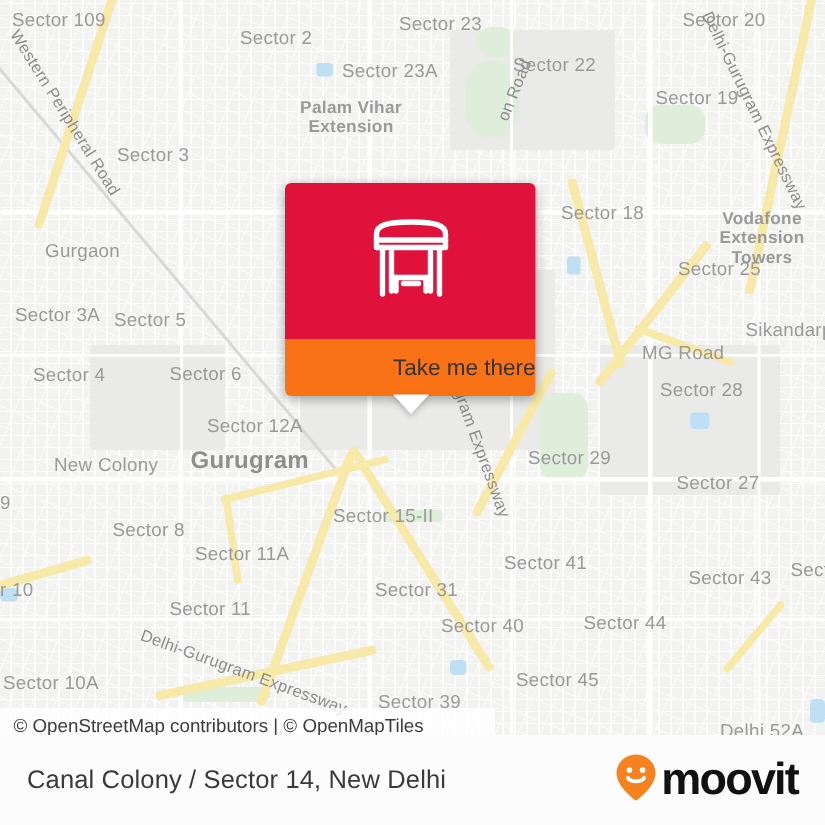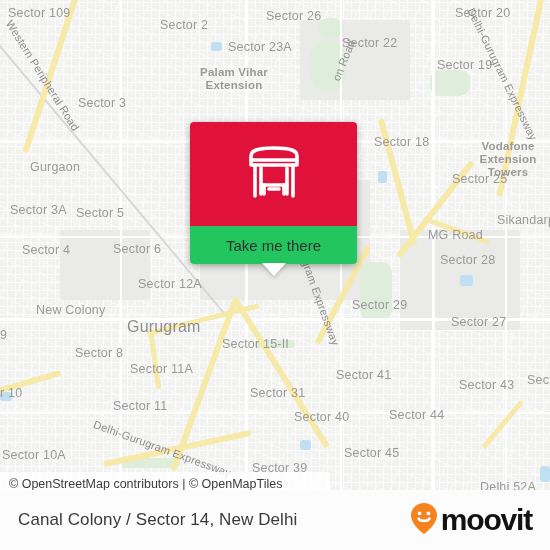--- a/index.html
+++ b/index.html
@@ -36,22 +36,22 @@
   .lbl.big{font-size:16px;color:#8e8e8e;}
   .lbl.mid{font-size:12.5px;}
   .lbl.road-lbl{color:#8d8d8d;font-size:11px;}
   .lbl.two{line-height:13px;white-space:normal;text-align:center;font-weight:bold;}
 
   
   #card{position:absolute;left:190px;top:122px;width:167px;height:142px;
         border-radius:4px;overflow:visible;
         box-shadow:0 2px 7px rgba(0,0,0,.33);}
   #card-top{height:104px;border-radius:4px 4px 0 0;display:flex;align-items:center;justify-content:center;}
-  #card-foot{height:38px;background:#22c55e;border-radius:0 0 4px 4px;
-             display:flex;align-items:center;justify-content:center;}
+  #card-foot{height:38px;background:#f97316;border-radius:0 0 4px 4px;
+             display:flex;align-items:center;justify-content:flex-end;}
   #card-foot span{font-size:15px;color:#333;}
   #card-tail{position:absolute;left:50%;bottom:-12px;transform:translateX(-50%);
              width:0;height:0;border-left:12px solid transparent;border-right:12px solid transparent;
              border-top:13px solid #fff;filter:drop-shadow(0 2px 2px rgba(0,0,0,.2));}
 
   
   #attrib{position:absolute;left:0;top:472px;width:330px;height:24px;
           background:rgba(255,255,255,.82);display:flex;align-items:center;}
   #attrib span{font-size:12.5px;color:#3c3c3c;padding-left:9px;}
 
@@ -114,40 +114,40 @@
     <div class="road y" style="left:250px;top:430px;width:6px;height:150px;transform:rotate(78deg);transform-origin:top left;"></div>
     <div class="road y" style="left:60px;top:370px;width:6px;height:130px;transform:rotate(74deg);transform-origin:top left;"></div>
     <div class="road y" style="left:148px;top:330px;width:5px;height:60px;transform:rotate(-8deg);transform-origin:top left;"></div>
     <div class="road y" style="left:148px;top:336px;width:5px;height:115px;transform:rotate(-104deg);transform-origin:top left;"></div>
     <div class="road y" style="left:490px;top:240px;width:5px;height:70px;transform:rotate(110deg);transform-origin:top left;"></div>
     <div class="road y" style="left:520px;top:400px;width:5px;height:60px;transform:rotate(40deg);transform-origin:top left;"></div>
 
     <div id="place-labels">
         <div class="lbl mid" style="left: 8px; top: 6px;">Sector 109</div>
         <div class="lbl mid" style="left: 160px; top: 18px;">Sector 2</div>
-        <div class="lbl mid" style="left: 266px; top: 9px;">Sector 26</div>
+        <div class="lbl mid" style="left: 266px; top: 9px;">Sector 23</div>
         <div class="lbl mid" style="left: 455px; top: 6px;">Sector 20</div>
         <div class="lbl mid" style="left: 342px; top: 36px;">Sector 22</div>
         <div class="lbl mid" style="left: 228px; top: 40px;">Sector 23A</div>
         <div class="lbl mid" style="left: 437px; top: 58px;">Sector 19</div>
         <div class="lbl two" style="left: 186px; top: 66px; width: 96px;">Palam Vihar Extension</div>
         <div class="lbl mid" style="left: 78px; top: 96px;">Sector 3</div>
         <div class="lbl mid" style="left: 374px; top: 135px;">Sector 18</div>
         <div class="lbl two" style="left: 470px; top: 140px; width: 76px;">Vodafone Extension Towers</div>
         <div class="lbl mid" style="left: 30px; top: 160px;">Gurgaon</div>
         <div class="lbl mid" style="left: 452px; top: 172px;">Sector 25</div>
         <div class="lbl mid" style="left: 10px; top: 203px;">Sector 3A</div>
         <div class="lbl mid" style="left: 76px; top: 206px;">Sector 5</div>
         <div class="lbl mid" style="left: 497px; top: 213px;">Sikandarpur</div>
         <div class="lbl mid" style="left: 428px; top: 228px;">MG Road</div>
         <div class="lbl mid" style="left: 22px; top: 243px;">Sector 4</div>
         <div class="lbl mid" style="left: 113px; top: 242px;">Sector 6</div>
         <div class="lbl mid" style="left: 440px; top: 253px;">Sector 28</div>
         <div class="lbl mid" style="left: 138px; top: 277px; text-align: right;">Sector 12A</div>
-        <div class="lbl big" style="left: 127px; top: 318px;">Gurugram</div>
+        <div class="lbl big" style="left: 127px; top: 299px; font-weight: bold;">Gurugram</div>
         <div class="lbl mid" style="left: 36px; top: 303px;">New Colony</div>
         <div class="lbl mid" style="left: 352px; top: 298px;">Sector 29</div>
         <div class="lbl mid" style="left: 451px; top: 315px;">Sector 27</div>
         <div class="lbl mid" style="left: 222px; top: 337px;">Sector 15-II</div>
         <div class="lbl mid" style="left: 75px; top: 346px;">Sector 8</div>
         <div class="lbl mid" style="left: 336px; top: 368px;">Sector 41</div>
         <div class="lbl mid" style="left: 130px; top: 362px;">Sector 11A</div>
         <div class="lbl mid" style="left: 459px; top: 378px;">Sector 43</div>
         <div class="lbl mid" style="left: 527px; top: 373px;">Sector</div>
         <div class="lbl mid" style="left: 250px; top: 386px;">Sector 31</div>

